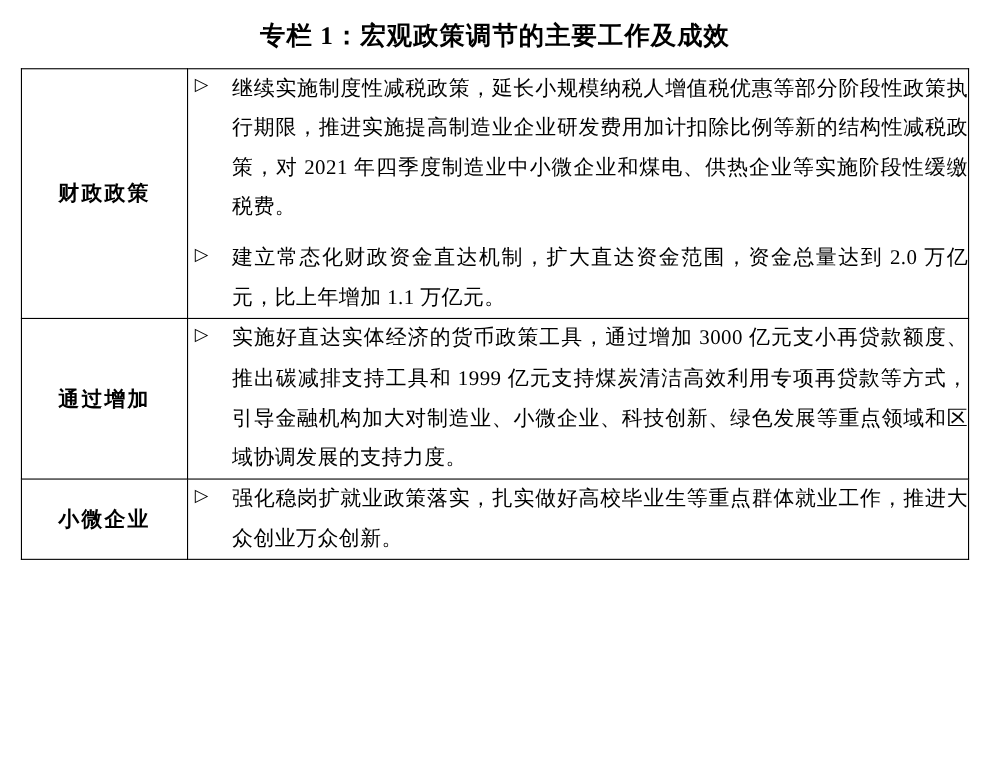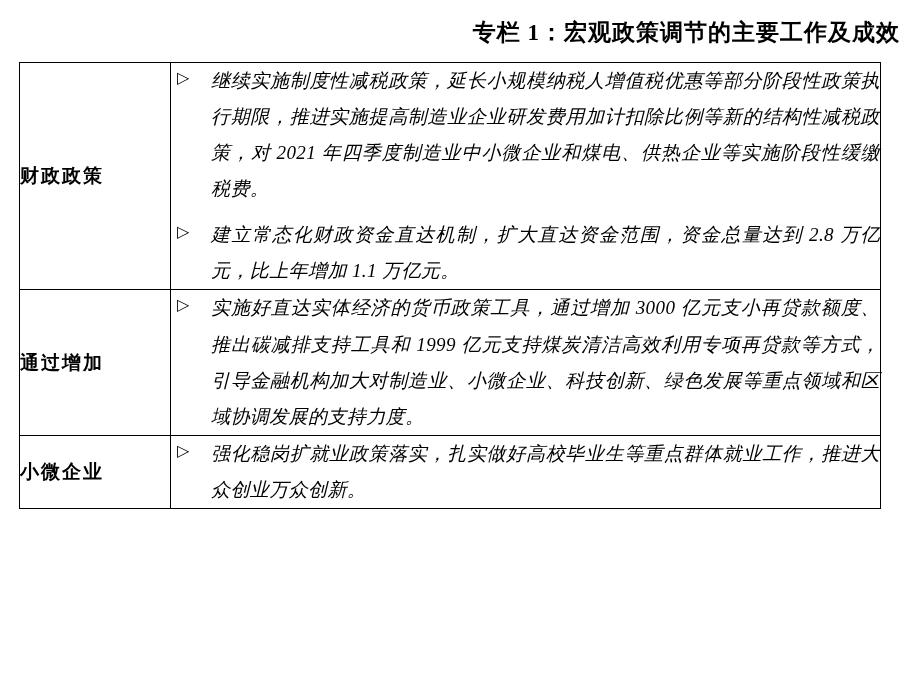--- a/index.html
+++ b/index.html
@@ -14,41 +14,42 @@
     color: #000000;
     overflow: hidden;
   }
   .page {
     width: 900px;
     height: 695px;
     box-sizing: border-box;
     position: relative;
   }
   .doc-title {
-    text-align: right;
+    text-align: center;
     font-size: 23px;
     font-weight: bold;
     letter-spacing: 1px;
     padding-top: 18px;
     padding-bottom: 14px;
     line-height: 1.3;
   }
   table.box-table {
     border-collapse: collapse;
     width: 862px;
     margin: 0 auto;
     table-layout: fixed;
   }
   table.box-table td {
     border: 1px solid #000000;
     vertical-align: middle;
     padding: 0;
   }
   td.cat-cell {
     width: 150px;
+    text-align: center;
     font-size: 19px;
     font-weight: bold;
     letter-spacing: 2px;
     padding: 6px 4px;
   }
   td.content-cell {
     padding: 14px 16px 14px 10px;
     vertical-align: top;
   }
   .bullet-row {
@@ -68,42 +69,41 @@
     padding-left: 6px;
     color: #000;
   }
   .bullet-text {
     flex: 1 1 auto;
     font-size: 19px;
     line-height: 1.9;
     text-align: justify;
     text-justify: inter-ideograph;
     letter-spacing: 0.4px;
-    font-style: italic;
   }
 </style>
 </head>
 <body>
 
 <div class="page">
 
   <div class="doc-title">专栏 1：宏观政策调节的主要工作及成效</div>
 
   <table class="box-table">
     <tbody>
       <tr>
         <td class="cat-cell">财政政策</td>
         <td class="content-cell">
           <div class="bullet-row">
             <span class="bullet-mark">▷</span>
             <span class="bullet-text">继续实施制度性减税政策，延长小规模纳税人增值税优惠等部分阶段性政策执行期限，推进实施提高制造业企业研发费用加计扣除比例等新的结构性减税政策，对 2021 年四季度制造业中小微企业和煤电、供热企业等实施阶段性缓缴税费。</span>
           </div>
           <div class="bullet-row">
             <span class="bullet-mark">▷</span>
-            <span class="bullet-text">建立常态化财政资金直达机制，扩大直达资金范围，资金总量达到 2.8 万亿元，比上年增加 1.1 万亿元。</span>
+            <span class="bullet-text">建立常态化财政资金直达机制，扩大直达资金范围，资金总量达到 2.0 万亿元，比上年增加 1.1 万亿元。</span>
           </div>
         </td>
       </tr>
       <tr>
         <td class="cat-cell">通过增加</td>
         <td class="content-cell">
           <div class="bullet-row">
             <span class="bullet-mark">▷</span>
             <span class="bullet-text">实施好直达实体经济的货币政策工具，通过增加 3000 亿元支小再贷款额度、推出碳减排支持工具和 1999 亿元支持煤炭清洁高效利用专项再贷款等方式，引导金融机构加大对制造业、小微企业、科技创新、绿色发展等重点领域和区域协调发展的支持力度。</span>
           </div>

